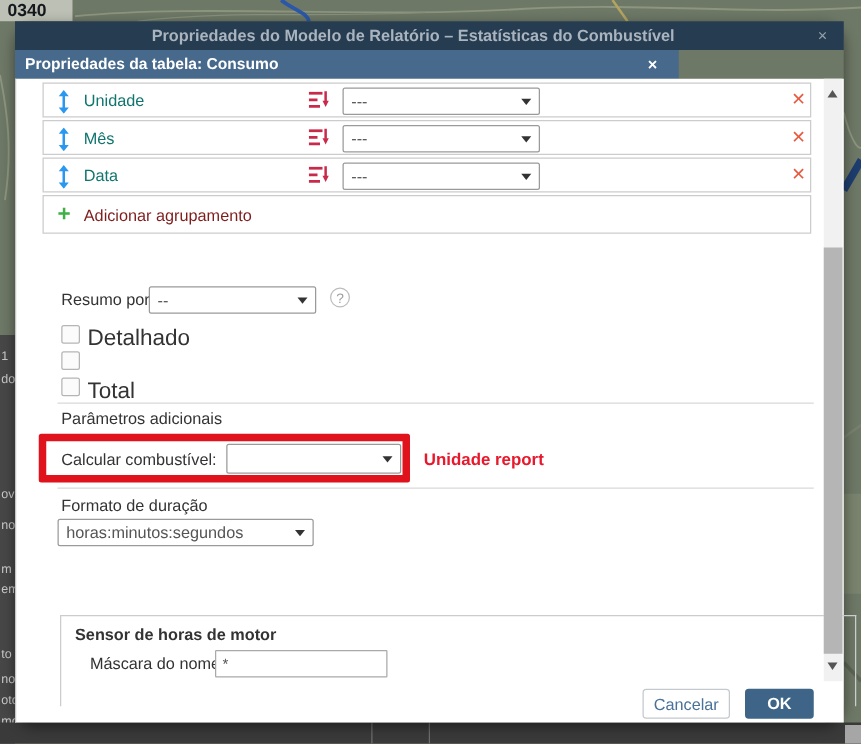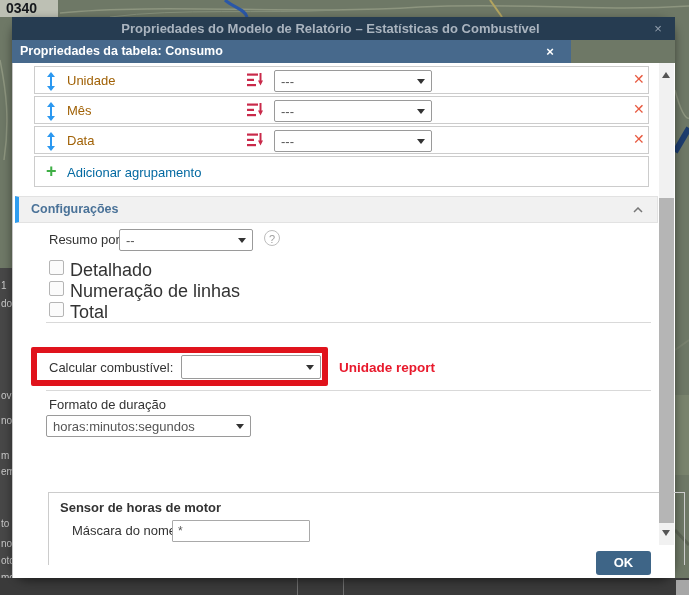--- a/index.html
+++ b/index.html
@@ -14,40 +14,40 @@
   .frag{position:absolute;left:1px;font-size:10px;color:#c9c9c9;white-space:nowrap;}
   .bottom-panel{left:0;top:578px;width:689px;height:17px;background:#3a3a3a;z-index:1;}
   .bp-line{position:absolute;top:0;width:1px;height:17px;background:#6e6e6e;}
   .bp-corner{position:absolute;right:0;top:2px;width:13px;height:15px;background:#a6a6a6;}
   
   .dialog{left:12px;top:17px;width:663px;height:561px;z-index:5;
           box-shadow:0 3px 10px rgba(0,0,0,.45);border-radius:17px;}
   .titlebar-dark{position:absolute;left:0;top:0;width:663px;height:23px;background:#263c51;}
   .titlebar-dark .t{position:absolute;left:0;right:26px;top:0;height:23px;line-height:23px;
       text-align:center;color:#aab4bf;font-size:13px;font-weight:bold;}
-  .titlebar-blue{position:absolute;left:0;top:23px;width:531px;height:23px;background:#47698c;padding-left:28px;}
+  .titlebar-blue{position:absolute;left:0;top:23px;width:531px;height:23px;background:#47698c;}
   .titlebar-blue .t{position:absolute;left:8px;top:0;height:23px;line-height:23px;
       color:#ffffff;font-size:12.5px;font-weight:bold;}
   .close-x{position:absolute;top:0;height:23px;line-height:23px;width:20px;text-align:center;
       font-size:13px;cursor:pointer;}
   .x-dark{right:7px;color:#94a1ae;}
   .x-blue{right:11px;color:#ffffff;font-weight:bold;}
   .dlg-body{position:absolute;left:0;top:46px;width:663px;height:515px;background:#ffffff;
       border-left:1px solid #c6c6c6;box-sizing:border-box;}
   
   .grow{position:absolute;left:21px;width:615px;height:28px;border:1px solid #cccccc;
       box-sizing:border-box;background:#fff;}
-  .grow .lbl{position:absolute;left:32px;top:6px;font-size:13px;color:#a16207;}
+  .grow .lbl{position:absolute;left:32px;top:6px;font-size:13px;color:#0f766e;}
   .ud-icon{position:absolute;left:11px;top:5px;}
   .sort-icon{position:absolute;left:212px;top:5px;}
   .del-x{position:absolute;left:598px;top:4px;font-size:14px;font-weight:bold;color:#e85a40;cursor:pointer;}
   .add-row{position:absolute;left:21px;top:93px;width:615px;height:31px;border:1px solid #cccccc;
       box-sizing:border-box;cursor:pointer;}
   .plus{position:absolute;left:11px;top:4px;font-size:18px;font-weight:bold;color:#3faf46;}
-  .add-lbl{position:absolute;left:32px;top:8px;font-size:13px;color:#0369a1;}
+  .add-lbl{position:absolute;left:32px;top:8px;font-size:13px;color:#7f1d1d;}
   
   .sel{position:absolute;border:1px solid #9a9a9a;border-radius:2px;background:#fff;
       box-sizing:border-box;cursor:pointer;}
   .sel .v{position:absolute;left:6px;top:50%;transform:translateY(-50%);font-size:13px;color:#555;
       white-space:nowrap;}
   .caret{position:absolute;right:6px;top:50%;margin-top:-2px;width:0;height:0;
       border-left:4px solid transparent;border-right:4px solid transparent;border-top:5px solid #333;}
   
   .sec-head{position:absolute;left:2px;width:643px;height:27px;background:#f1f1f1;
       border:1px solid #e2e2e2;border-left:4px solid #2e9df0;box-sizing:border-box;cursor:pointer;}
@@ -208,42 +208,36 @@
         <span class="caret"></span>
       </div>
       <span class="del-x">✕</span>
     </div>
 
     <div class="add-row">
       <span class="plus">+</span>
       <span class="add-lbl">Adicionar agrupamento</span>
     </div>
 
-    <div class="sec-head" style="top:133px">
-      <span class="t">Configurações</span>
-      <svg width="10" height="6">
-        <polyline points="1,5 5,1 9,5" stroke="#777" stroke-width="1.5" fill="none"></polyline>
-        </svg>
-    </div>
 
     <span class="plain-lbl" style="left:36px;top:169px">Resumo por:</span>
     <div class="sel" style="left:106px;top:166px;width:134px;height:22px">
       <span class="v">--</span>
       <span class="caret"></span>
     </div>
     <div class="help">?</div>
 
     <span class="cb" style="top:197px"></span>
     <span class="cb-lbl" style="top:197px">Detalhado</span>
     <span class="cb" style="top:218px"></span>
-    <span class="cb-lbl" style="top:218px">Numeração de linhas</span>
     <span class="cb" style="top:239px"></span>
     <span class="cb-lbl" style="top:239px">Total</span>
 
     <div class="divider" style="top:259px"></div>
+    <span class="plain-lbl" style="left:36px;top:264px">Parâmetros adicionais</span>
 
     <span class="plain-lbl" style="left:36px;top:297px">Calcular combustível:</span>
     <div class="sel" style="left:168px;top:292px;width:140px;height:24px">
       <span class="caret"></span>
     </div>
     <div class="hl-rect"></div>
     <span class="annot">Unidade report</span>
 
     <div class="divider" style="top:327px"></div>
     <span class="plain-lbl" style="left:36px;top:334px">Formato de duração</span>
@@ -252,20 +246,21 @@
       <span class="caret"></span>
     </div>
 
 
     <div class="inner-box">
       <span class="bold-lbl" style="left:11px;top:7px">Sensor de horas de motor</span>
       <span class="plain-lbl" style="left:23px;top:30px">Máscara do nome</span>
       <input class="mask-input" type="text" value="*" style="">
     </div>
 
+    <div class="btn btn-cancel">Cancelar</div>
     <div class="btn btn-ok">OK</div>
 
     <div class="sbar">
       <div class="s-arrow s-up"></div>
       <div class="s-thumb"></div>
       <div class="s-arrow s-down"></div>
     </div>
 
   </div>
 </div>

